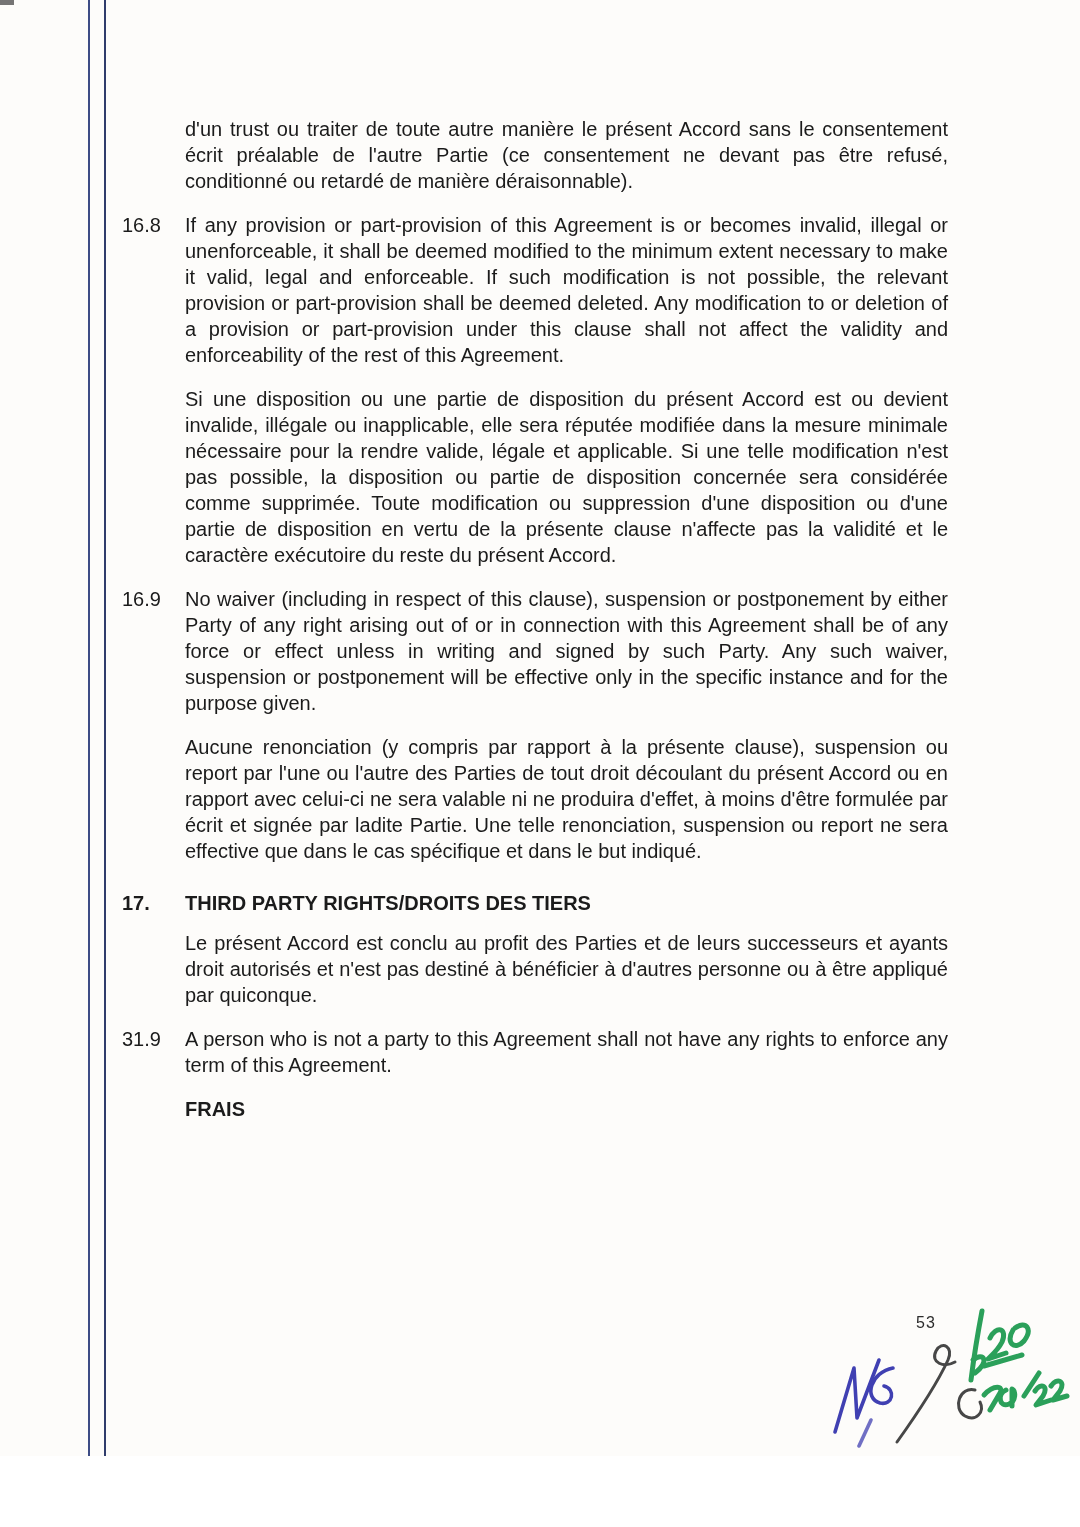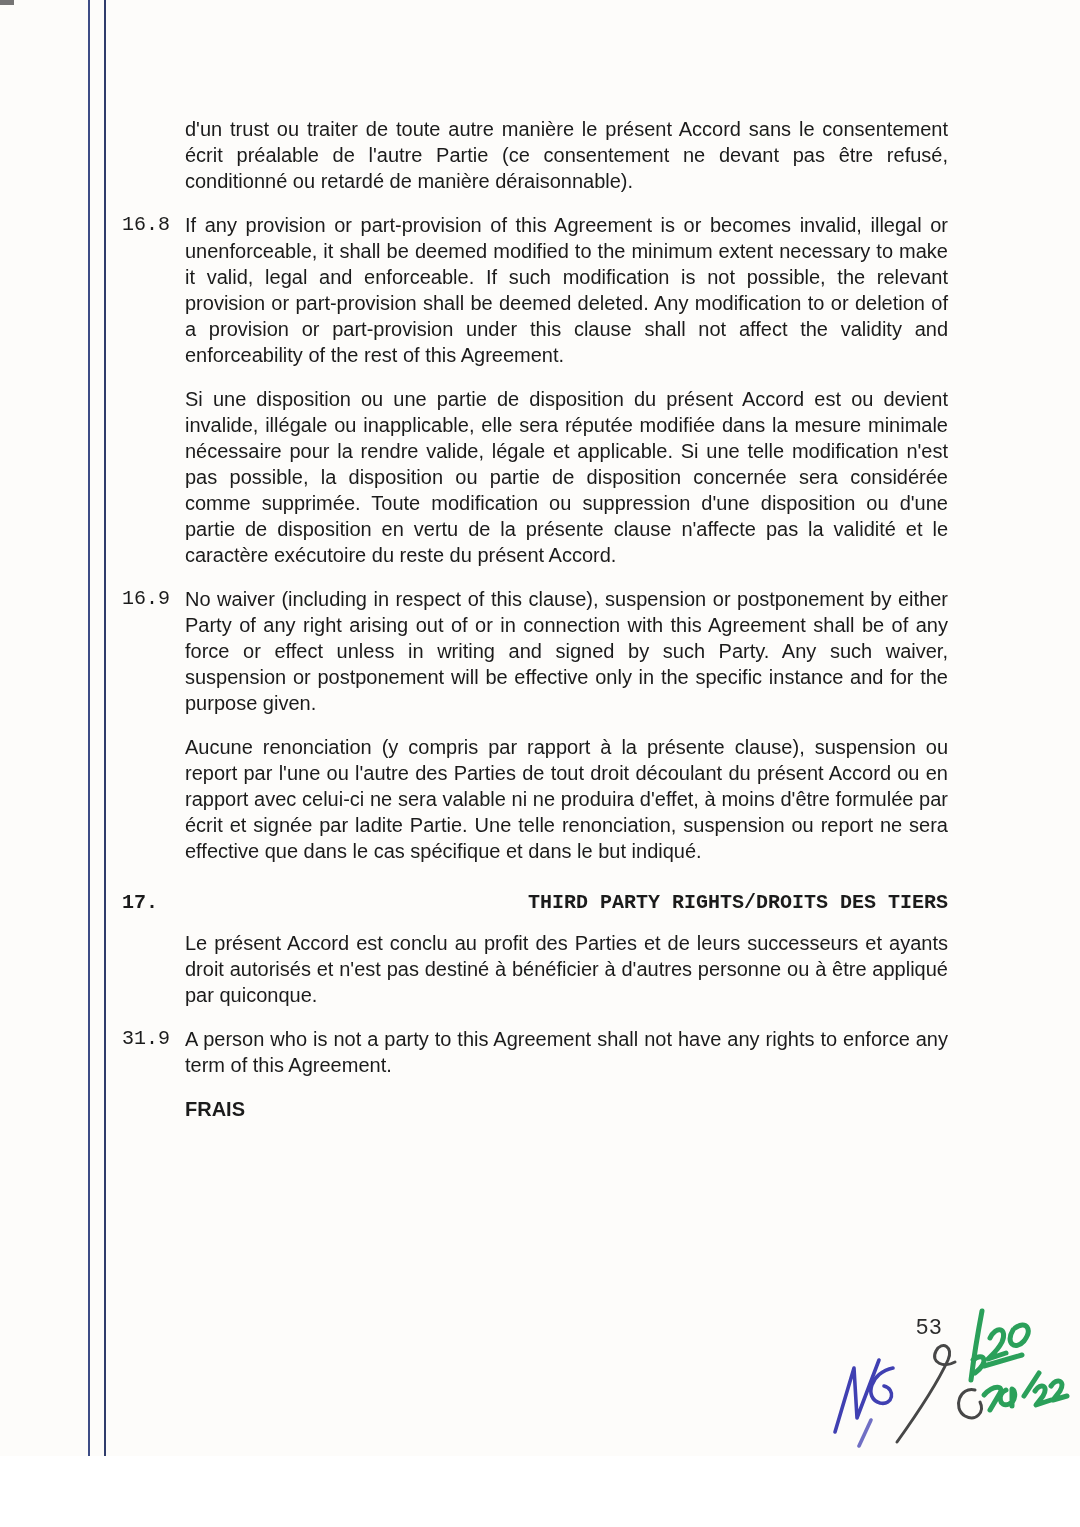--- a/index.html
+++ b/index.html
@@ -16,29 +16,29 @@
     background:#3a3a3a;opacity:.7;
   }
   .vline{position:absolute;top:0;width:2px;height:1505px;}
   .vline.left{left:88px;background:#3d4c85;}
   .vline.right{left:104px;background:#303c6b;}
   .content{
     position:absolute;left:122px;top:116px;width:826px;
     font-size:20px;line-height:26px;
   }
   .row{display:flex;align-items:flex-start;margin-bottom:18px;}
-  .row .num{flex:0 0 63px;font-family:Liberation Mono, monospace;}
+  .row .num{flex:0 0 63px;}
   .row .body{flex:0 0 763px;text-align:justify;}
   .row.heading{font-weight:bold;margin-top:8px;margin-bottom:14px;}
-  .row.heading .body{text-align:right;font-family:Liberation Mono, monospace;}
+  .row.heading .body{text-align:left;}
   .row.subheading{font-weight:bold;margin-bottom:16px;}
   .row.gap-after-lg{margin-bottom:26px;}
   .pagenum{
     position:absolute;left:916px;top:1314px;
-    font-size:22px;color:#2c2c2c;letter-spacing:1px;
+    font-size:16px;color:#2c2c2c;letter-spacing:1px;
   }
   .signatures{position:absolute;left:805px;top:1298px;width:272px;height:180px;}
   .signatures svg{display:block;width:100%;height:100%;}
 </style>
 </head>
 <body>
 
 <div class="page">
 
   <div class="corner-speck"></div>

